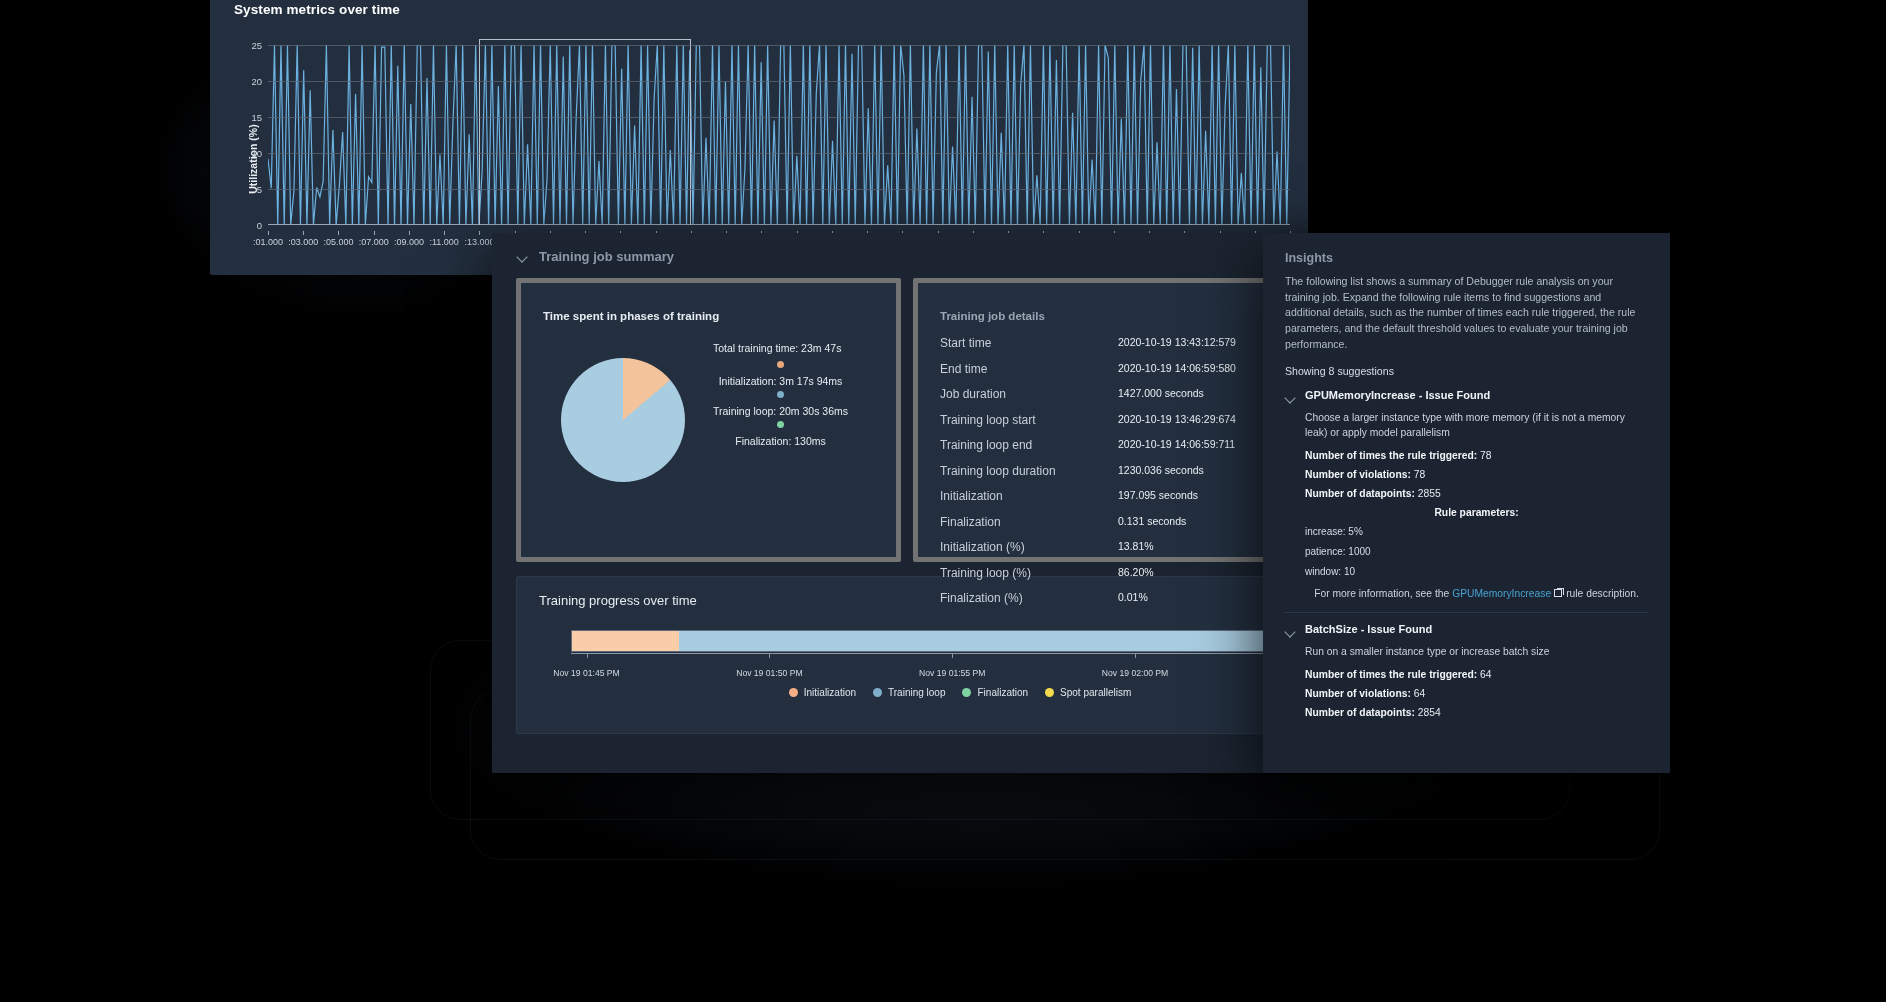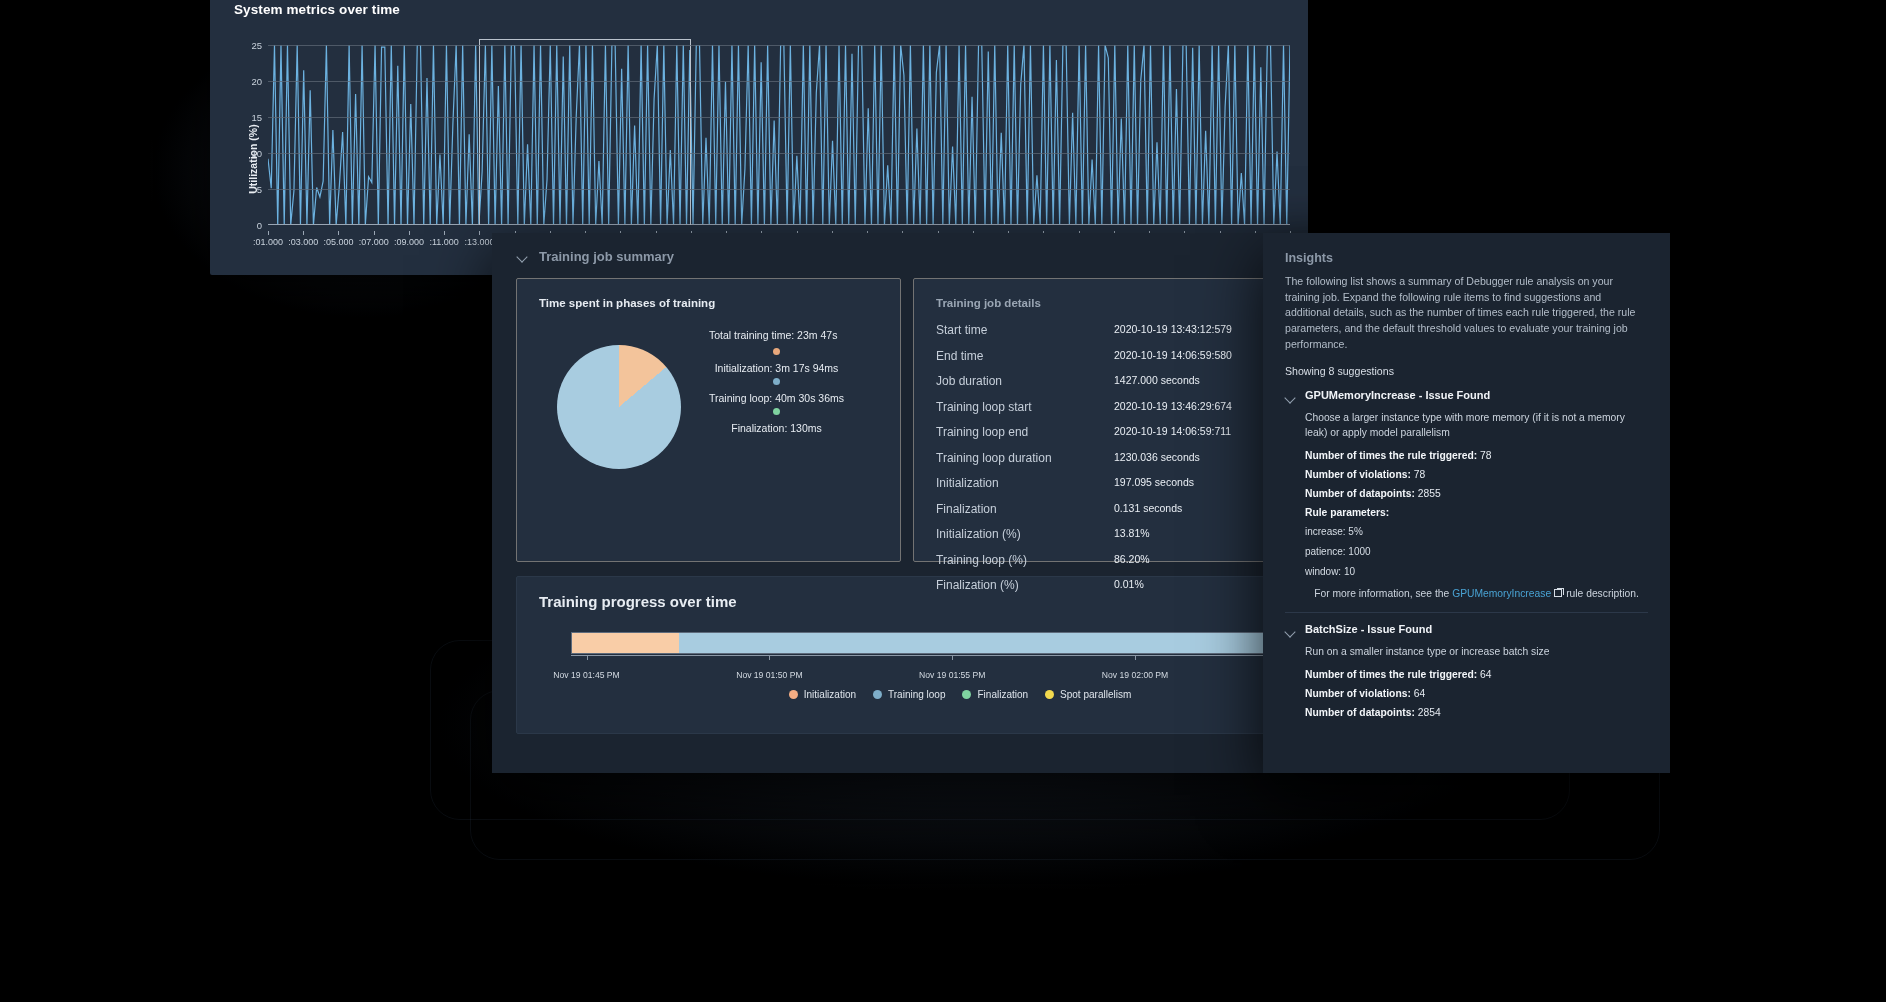--- a/index.html
+++ b/index.html
@@ -71,22 +71,22 @@
     padding: 16px 0 14px 24px; color:#8d99a8; font-size:13px; font-weight:bold;
   }
   .chev { width:13px; height:13px; display:inline-block; position:relative; }
   .chev::before{
     content:""; position:absolute; left:2px; top:3px; width:7px; height:7px;
     border-right:1.6px solid #93a0af; border-bottom:1.6px solid #93a0af;
     transform: rotate(45deg);
   }
   .row2 { display:flex; gap:12px; padding: 0 24px; }
   .subcard {
-    background:#232f3f; border:1px solid #737373; border-radius:2px;
-    padding: 18px 20px 18px 22px;
+    background:#232f3f; border:5px solid #737373; border-radius:2px;
+    padding: 27px 20px 18px 22px;
   }
   .subcard h4 { color:#e7ecf2; font-size:11.5px; font-weight:bold; margin-bottom:14px; }
   #phases-card { width: 385px; height: 284px; }
   #details-card { width: 379px; height: 284px; }
 
   .pie-area { display:flex; gap:0; }
   .pie {
     width:124px; height:124px; border-radius:50%; margin: 22px 0 0 18px; flex:none;
     background: conic-gradient(#f3c49b 0deg 49.7deg, #a8cce0 49.7deg 360deg);
   }
@@ -97,21 +97,21 @@
   .pie-legend .li span.txt { color:#e7ecf2; font-size:10.5px; }
 
   .kv { display:flex; margin-bottom: 11.5px; }
   .kv .k { width: 178px; color:#c6cfda; font-size:12px; }
   .kv .v { color:#e9eef4; font-size:10.5px; }
 
   #progress-card {
     margin: 14px 24px 0 24px; background:#232f3f; border:1px solid #2b3849;
     border-radius:2px; padding: 16px 20px 18px 22px; height: 158px;
   }
-  #progress-card h4 { color:#e7ecf2; font-size:15px; font-weight:bold; }
+  #progress-card h4 { color:#e7ecf2; font-size:13px; font-weight:normal; }
   .bar-wrap { position:relative; margin: 22px 18px 0 32px; }
   .bar { height: 22px; display:flex; border:1px solid #5e6b7c; }
   .bar .seg-init { background:#f9cda7; }
   .bar .seg-loop { background:#a8cce0; }
   .bar-axis { position:relative; height:22px; margin-top:1px; border-top:1px solid #8b98a7; }
   .bar-tick { position:absolute; top:0; width:1px; height:4px; background:#8b98a7; }
   .bar-ticklabel {
     position:absolute; top:14px; transform:translateX(-50%);
     color:#d3dae2; font-size:8.6px; white-space:nowrap;
   }
@@ -135,21 +135,21 @@
   .rule-head .chev2::before{
     content:""; position:absolute; left:1px; top:2px; width:7px; height:7px;
     border-right:1.5px solid #93a0af; border-bottom:1.5px solid #93a0af;
     transform: rotate(45deg);
   }
   .rule-title { color:#f1f4f8; font-size:11px; font-weight:bold; }
   .rule-body { padding-left: 20px; }
   .rule-body .desc { color:#ccd4de; font-size:10.3px; line-height:1.45; margin:7px 0 9px 0; }
   .stat { font-size:10.3px; color:#e6ebf1; margin-bottom: 8px; }
   .stat b { color:#f3f6f9; font-weight:bold; }
-  .params-title { font-size:10.3px; color:#f3f6f9; font-weight:bold; margin-bottom:8px;}
+  .params-title { font-size:10.3px; color:#f3f6f9; font-weight:bold; margin-bottom:8px;text-align:center;}
   .param { font-size:10px; color:#d6dde5; margin-bottom: 9px; }
   .moreinfo { font-size:10.3px; color:#ccd4de; line-height:1.5; margin-top: 4px; text-align: center;}
   .moreinfo a { color:#49a3d4; text-decoration:none; }
   .ext { display:inline-block; width:9px; height:9px; position:relative; margin:0 3px -1px 3px;}
   .ext::before{
     content:""; position:absolute; inset:0 1px 1px 0;
     border:1.2px solid #d7dee6;
   }
   .ext::after{
     content:""; position:absolute; right:-1px; top:-1px; width:6px; height:6px;
@@ -257,21 +257,21 @@
         <div class="pie-area">
           <div class="pie" id="pie" style="background: conic-gradient(rgb(243, 196, 155) 0deg, rgb(243, 196, 155) 49.71deg, rgb(168, 204, 224) 49.71deg, rgb(168, 204, 224) 359.96deg, rgb(143, 216, 168) 359.96deg, rgb(143, 216, 168) 360deg);"></div>
           <div class="pie-legend">
             <div class="total">Total training time: 23m 47s</div>
             <div class="li">
               <span class="dot" style="background:#e8a87c"></span>
               <span class="txt">Initialization: 3m 17s 94ms</span>
             </div>
             <div class="li">
               <span class="dot" style="background:#7eaec9"></span>
-              <span class="txt">Training loop: 40m 30s 36ms</span>
+              <span class="txt">Training loop: 20m 30s 36ms</span>
             </div>
             <div class="li">
               <span class="dot" style="background:#7fd3a0"></span>
               <span class="txt">Finalization: 130ms</span>
             </div>
           </div>
         </div>
       </div>
 
       <div class="subcard" id="details-card">

